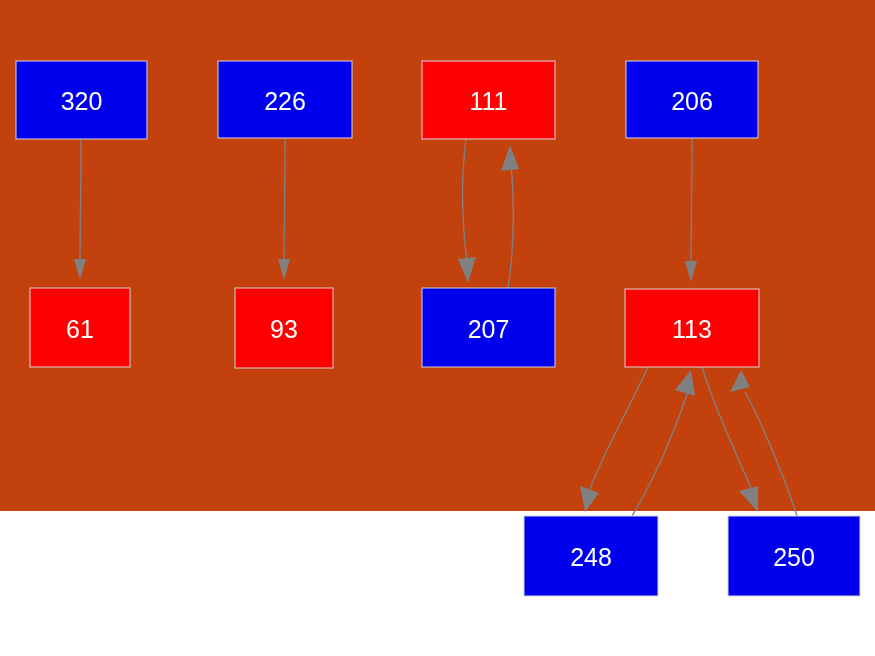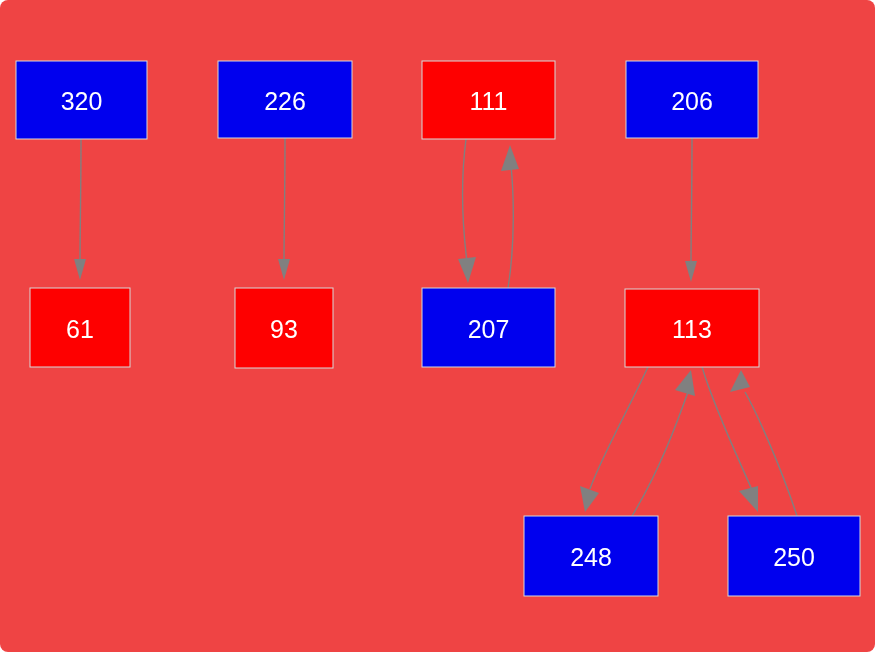--- a/index.html
+++ b/index.html
@@ -10,23 +10,22 @@
   }
   body {
     width: 875px;
     height: 656px;
     font-family: "Liberation Sans", sans-serif;
     overflow: hidden;
   }
   #diagram-root {
     position: relative;
     width: 875px;
-    height: 652px;
-    background: #ef4444;
-    border-radius: 8px;
+    height: 511px;
+    background: #c2410c;
   }
   svg#graph-canvas {
     position: absolute;
     top: 0;
     left: 0;
     width: 875px;
     height: 656px;
     display: block;
   }
   .node-rect {

